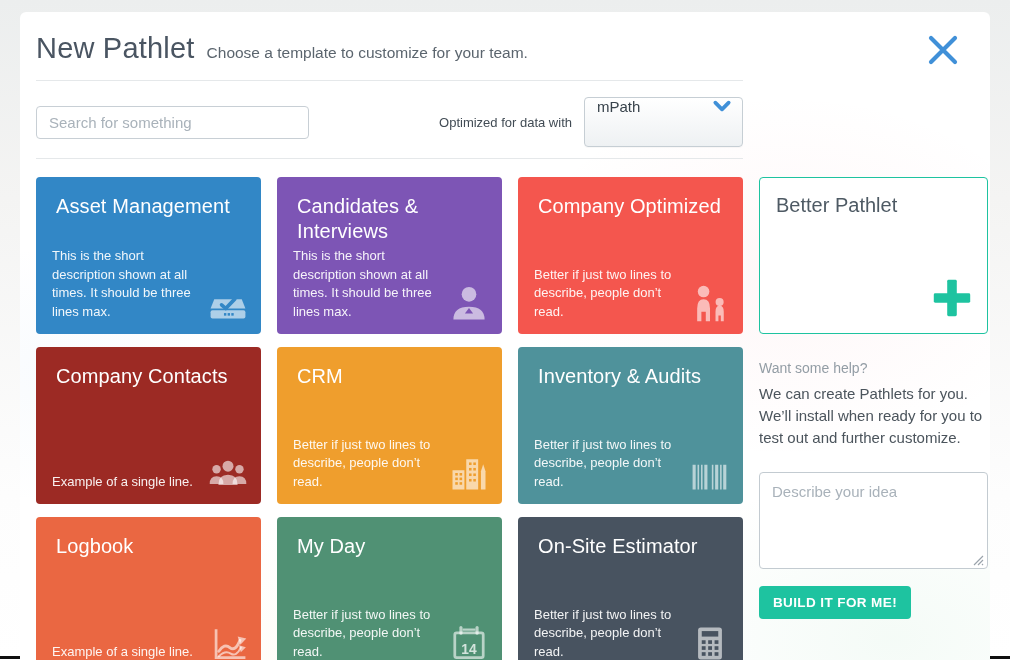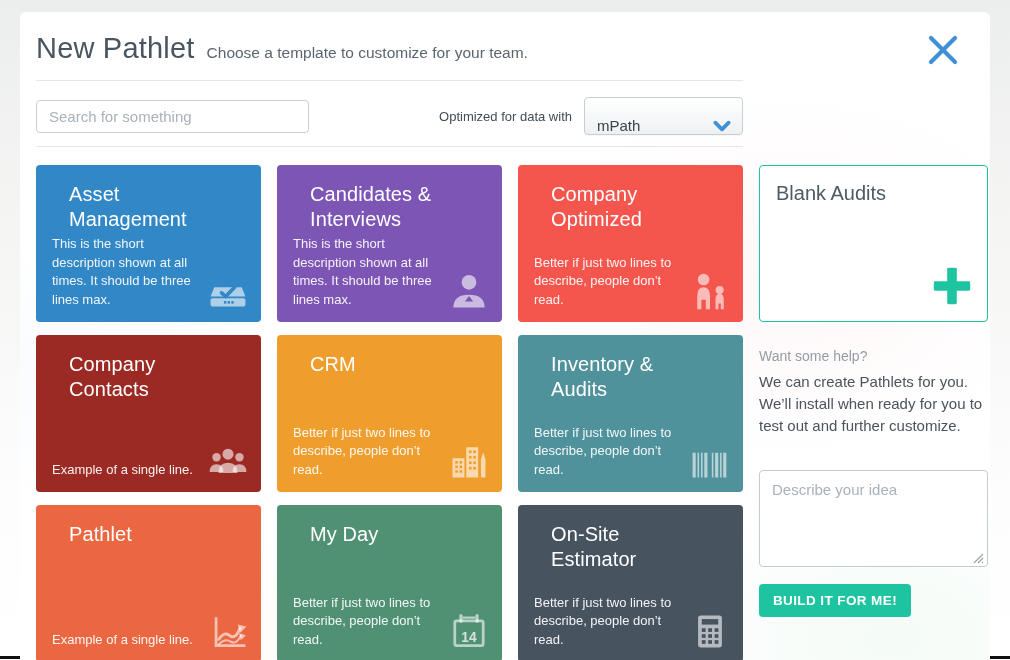--- a/index.html
+++ b/index.html
@@ -30,32 +30,32 @@
   
   .filter-row { display:flex; align-items:center; width:707px; margin:16px 0 0 6px; }
   .search-input {
     width:273px; height:33px; border:1px solid #c8cfd5; border-radius:4px;
     padding:0 12px; font-size:15px; color:#444d55; outline:none; background:#fff;
     font-family:"Liberation Sans", sans-serif;
   }
   .search-input::placeholder { color:#a9b2ba; }
   .filter-label { margin-left:auto; font-size:13px; color:#414b54; padding-right:12px;text-align:center; }
   .dropdown {
-    width:159px; height:38px; border:1px solid #c6ced4; border-radius:4px;
+    width:159px; height:50px; border:1px solid #c6ced4; border-radius:4px;
     background:linear-gradient(180deg,#ffffff,#eef1f3);
-    display:flex; align-items:flex-end; padding:0 10px 0 12px; cursor:pointer;
+    display:flex; align-items:flex-start; padding:0 10px 0 12px; cursor:pointer;
     box-shadow:0 1px 1px rgba(0,0,0,.03);
   }
   .dropdown .val { font-size:15px; color:#39434c; flex:1; }
   
   .content { display:flex; margin:18px 0 0 6px; gap:16px; }
   .grid { display:grid; grid-template-columns:repeat(3,225px); gap:13px 16px; }
   .card {
     position:relative; width:225px; height:157px; border-radius:4px;
-    padding:17px 33px; cursor:pointer; overflow:hidden;
+    padding:17px 20px; cursor:pointer; overflow:hidden;
   }
   .card-title { color:#ffffff; font-size:20px; font-weight:400; line-height:1.25; letter-spacing:.1px; }
   .card-desc {
     position:absolute; left:16px; bottom:13px; right:64px;
     color:rgba(255,255,255,.93); font-size:13px; line-height:1.42;
   }
   .card-icon { position:absolute; right:11px; bottom:9px; width:44px; height:44px; }
   .wi  { fill:#ffffff; fill-opacity:.6; }
   .ki  { fill:currentColor; }
   .ks  { stroke:currentColor; fill:none; }
@@ -65,21 +65,21 @@
   .side { width:229px; display:flex; flex-direction:column; }
   .blank-card {
     position:relative; width:229px; height:157px; background:#fff;
     border:1px solid #2cc6a3; border-radius:4px; padding:16px; cursor:pointer;
   }
   .blank-title { font-size:20px; color:#4e5a64; }
   .blank-desc { position:absolute; left:16px; bottom:15px; right:62px; font-size:14px; line-height:1.45; color:#8d979e; }
   .plus-icon { position:absolute; right:12px; bottom:12px; width:46px; height:46px; }
   .help-heading { margin-top:26px; font-size:14px; color:#939da5; }
   .help-body { margin-top:7px; font-size:15px; line-height:1.48; color:#4b545c; }
-  .idea-wrap { position:relative; margin-top:32px; }
+  .idea-wrap { position:relative; margin-top:22px; }
   .idea-box {
     width:229px; height:97px; border:1px solid #c3cbd1; border-radius:4px;
     padding:10px 12px; font-size:15px; color:#444d55; resize:none; outline:none;
     font-family:"Liberation Sans", sans-serif; background:#fff;
   }
   .idea-box::placeholder { color:#a9b2ba; }
   .grip { position:absolute; right:4px; bottom:7px; pointer-events:none; }
   .build-btn {
     margin-top:13px; width:152px; height:33px; border:none; border-radius:4px;
     color:#fff; font-weight:bold; font-size:13.5px; letter-spacing:.4px;
@@ -202,21 +202,21 @@
           <rect class="wi" x="14.2" y="15" width="1.7" height="27"></rect>
           <rect class="wi" x="17.8" y="15" width="3.4" height="27"></rect>
           <rect class="wi" x="26" y="15" width="1.7" height="27"></rect>
           <rect class="wi" x="29.6" y="15" width="3.4" height="27"></rect>
           <rect class="wi" x="35" y="15" width="1.7" height="27"></rect>
           <rect class="wi" x="38.4" y="15" width="3.4" height="27"></rect>
         </svg>
       </div>
 
       <div class="card" style="background-color: rgb(234, 103, 66); color: rgb(234, 103, 66);">
-        <div class="card-title">Pathlet</div>
+        <div class="card-title">Logbook</div>
         <div class="card-desc">Example of a single line.</div>
         <svg class="card-icon" viewBox="0 0 48 48">
           <path class="ws" d="M11 9 V40 H43" stroke-width="3"></path>
           <path class="ws" d="M14 33 q6 -9 12 -4 t11 -8" stroke-width="3.2" stroke-linecap="round"></path>
           <polygon class="wi" points="34.5,17 44,19 37.5,26" fill-opacity=".65"></polygon>
           <path class="ws" d="M14 38.5 q7 -7 13 -3 t11 -6.5" stroke-width="2.2" stroke-linecap="round"></path>
           <polygon class="wi" points="36,26.5 43.5,28.5 38,34" fill-opacity=".65"></polygon>
         </svg>
       </div>
 
@@ -248,21 +248,21 @@
             <rect class="ki" x="22" y="34" width="4.2" height="4"></rect>
             <rect class="ki" x="29" y="34" width="4.2" height="4"></rect>
         </svg>
       </div>
 
     </div>
 
     <div class="side">
 
       <div class="blank-card" style="border-color: rgb(30, 195, 160);">
-        <div class="blank-title">Blank Audits</div>
+        <div class="blank-title">Better Pathlet</div>
         <svg class="plus-icon" viewBox="0 0 48 48" style="color: rgb(30, 195, 160);">
           <rect x="19" y="5" width="10" height="38" rx="1.5" fill="currentColor"></rect>
           <rect x="5" y="19" width="38" height="10" rx="1.5" fill="currentColor"></rect>
         </svg>
       </div>
 
       <div class="help-heading">Want some help?</div>
       <div class="help-body">We can create Pathlets for you. We’ll install when ready for you to test out and further customize.</div>
 
       <div class="idea-wrap">

